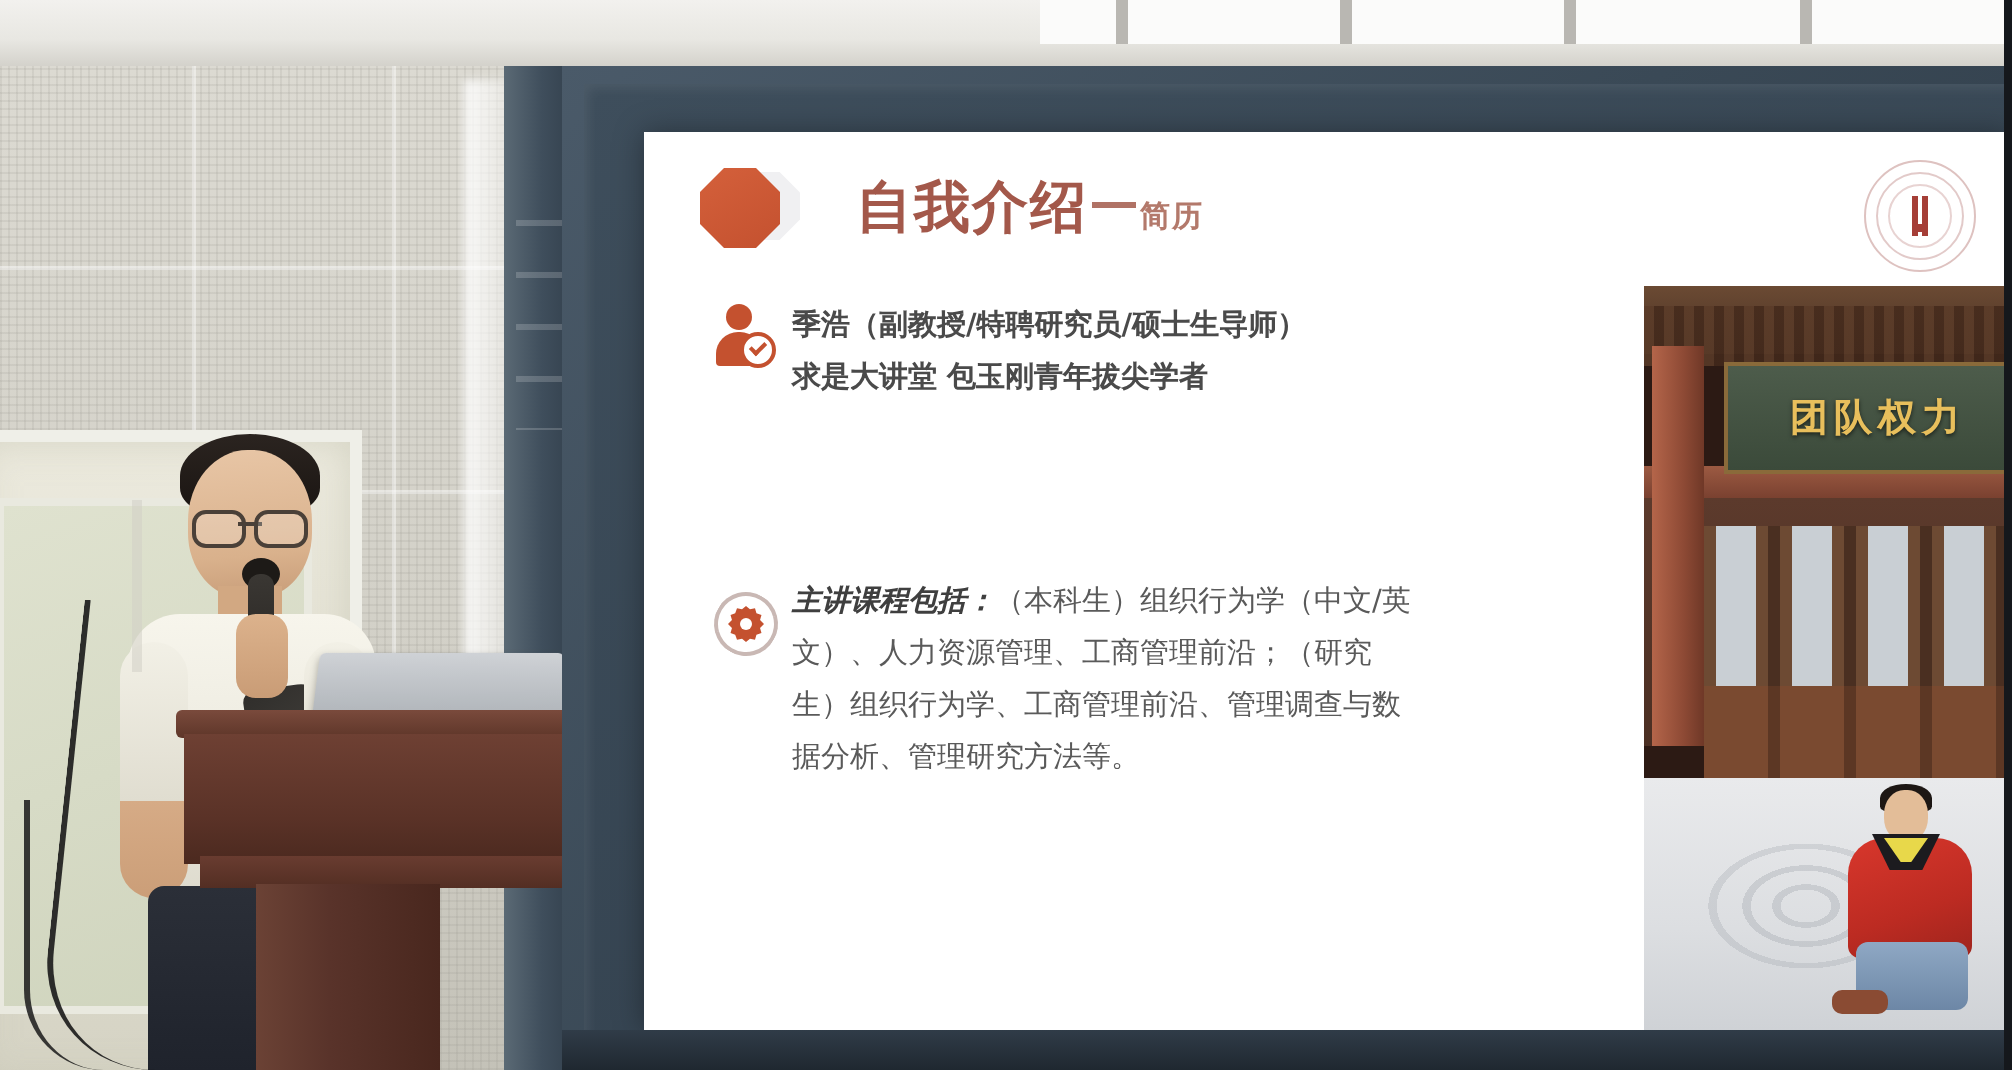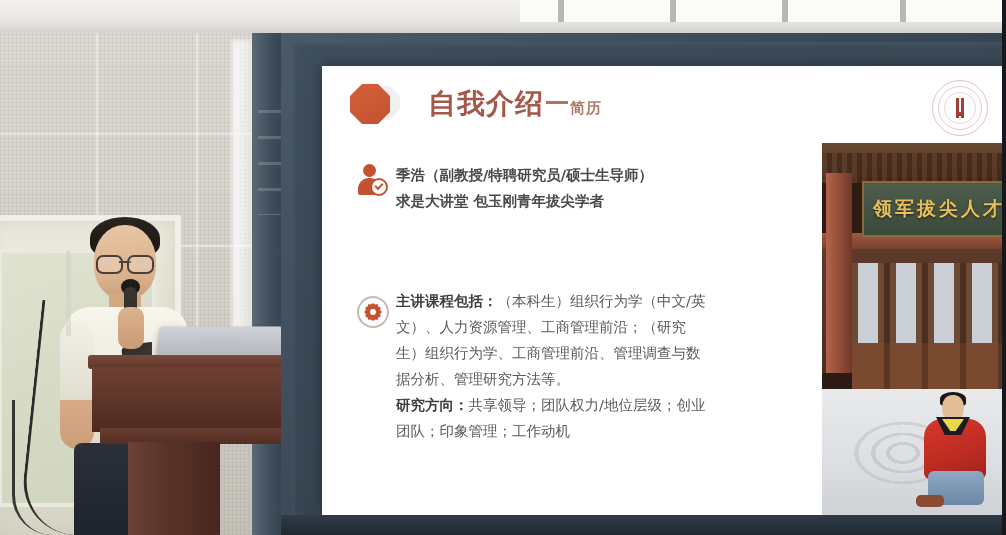--- a/index.html
+++ b/index.html
@@ -281,21 +281,21 @@
   .ln{
     font-size:14.5px;color:#5a5a5a;line-height:26px;white-space:nowrap;
     font-family:"DejaVu Sans","Liberation Sans",sans-serif;
   }
   .ln.b{font-weight:bold;color:#4a4a4a;}
   .para{
     font-size:14.5px;color:#5a5a5a;line-height:26px;
     font-family:"DejaVu Sans","Liberation Sans",sans-serif;
     width:318px;
   }
-  .para b{color:#3f3f3f;}
+  .para b{color:#3f3f3f;font-style:italic;}
 
   
   .photo{
     position:absolute;left:500px;top:77px;width:184px;height:372px;
     overflow:hidden;background:#2c1a14;
   }
   .ph-sky{
     position:absolute;left:0;top:0;width:184px;height:34px;
     background:linear-gradient(180deg,#6b4a33 0%,#4a3224 100%);
   }
@@ -452,21 +452,21 @@
       <div class="octagon"></div>
       <div class="title-main"><span>自我介绍</span><span class="title-dash"></span><span class="title-sub">简历</span></div>
     </div>
 
     <div class="seal">
       <div class="seal-ring"></div>
       <div class="seal-ring2"></div>
       <div class="seal-mark"></div>
     </div>
 
-    <div class="block" style="left:28px;top:96px;width:430px;">
+    <div class="block" style="left:28px;top:84px;width:430px;">
       <div class="block-ico">
         <div class="ico-person">
           <div class="ico-person-head"></div>
           <div class="ico-person-body"></div>
           <div class="ico-person-badge"></div>
         </div>
       </div>
       <div class="block-text">
         <div class="ln b">季浩（副教授/特聘研究员/硕士生导师）</div>
         <div class="ln b">求是大讲堂 包玉刚青年拔尖学者</div>
@@ -477,34 +477,33 @@
       <div class="block-ico" style="padding-top:8px;">
         <div class="ico-gear">
           <div class="ico-gear-ring"></div>
           <div class="ico-gear-ring2"></div>
           <div class="ico-gear-core"></div>
           <div class="ico-gear-hole"></div>
         </div>
       </div>
       <div class="block-text">
         <div class="para"><b>主讲课程包括：</b><span>（本科生）组织行为学（中文/英文）、人力资源管理、工商管理前沿；（研究生）组织行为学、工商管理前沿、管理调查与数据分析、管理研究方法等。</span></div>
-        <div class="para"><b>研究方向：</b><span>共享领导；团队权力/地位层级；创业团队；印象管理；工作动机</span></div>
       </div>
     </div>
 
     <div class="photo">
       <div class="ph-sky"></div>
       <div class="ph-eaves"></div>
       <div class="ph-beam"></div>
       <div class="ph-wall"></div>
       <div class="ph-doors"></div>
       <div class="ph-doors-lower"></div>
       <div class="ph-pillar"></div>
       <div class="ph-plaque">
-        <span>领军拔尖人才</span>
+        <span>团队权力</span>
       </div>
       <div class="ph-ground"></div>
       <div class="ph-carving"></div>
       <div class="ph-grad">
         <div class="ph-grad-hair"></div>
         <div class="ph-grad-head"></div>
         <div class="ph-grad-gown"></div>
         <div class="ph-grad-yoke"></div>
         <div class="ph-grad-collar"></div>
         <div class="ph-grad-legs"></div>

